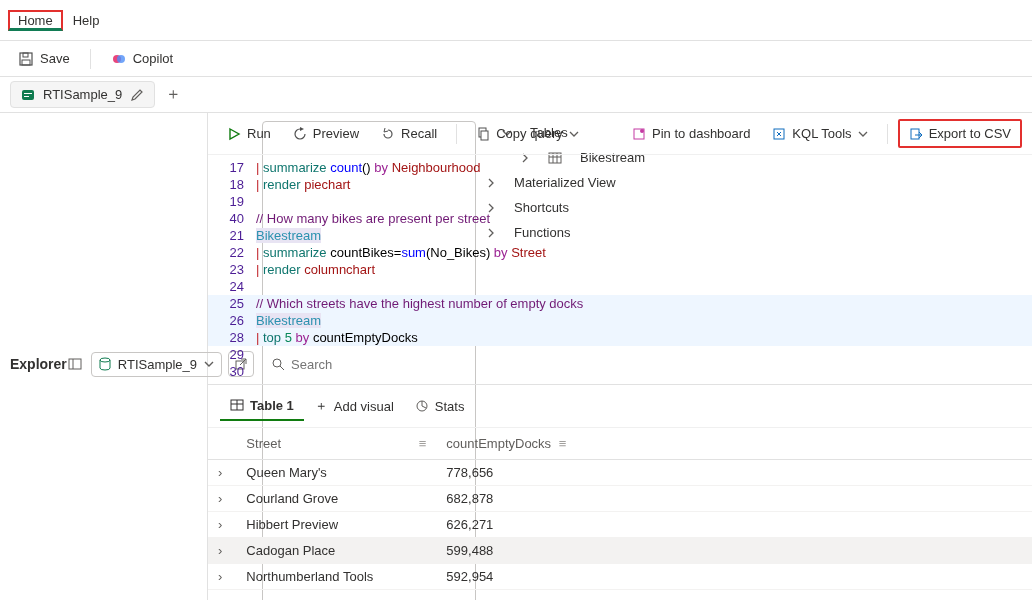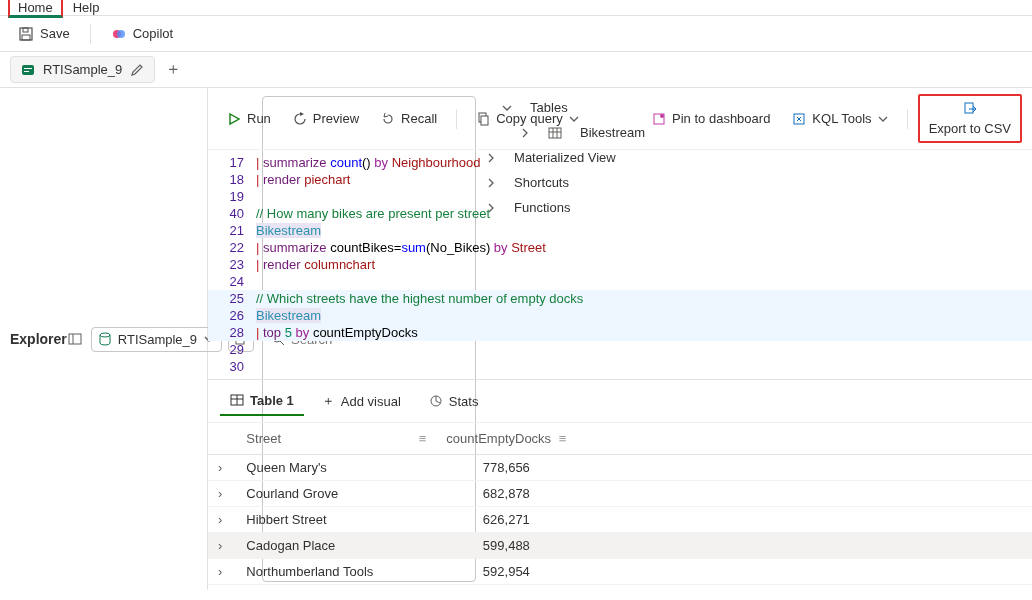--- a/index.html
+++ b/index.html
@@ -1,19 +1,19 @@
 <!DOCTYPE html>
 <html><head>
 <meta charset="utf-8">
 <style>
   * { box-sizing: border-box; margin: 0; padding: 0; font-family: "Segoe UI", -apple-system, sans-serif; }
   body { font-size: 13px; color: #323130; background: #fff; width: 1032px; height: 600px; overflow: hidden; }
 
   
-  .menubar { display: flex; align-items: center; padding: 0 8px; height: 16px; border-bottom: 1px solid #e1e1e1; }
+  .menubar { display: flex; align-items: center; padding: 0 8px; height: 41px; border-bottom: 1px solid #e1e1e1; }
   .menubar-item { padding: 3px 10px; cursor: pointer; }
   .menubar-item.active { border: 2px solid #e3302e; border-bottom: 3px solid #127c55; padding: 1px 8px 0 8px; }
 
   
   .toolbar { display: flex; align-items: center; padding: 6px 10px; height: 36px; border-bottom: 1px solid #e1e1e1; gap: 8px; }
   .tb-btn { display: flex; align-items: center; gap: 6px; padding: 4px 8px; cursor: pointer; border-radius: 2px; }
   .tb-sep { width: 1px; height: 20px; background: #e1e1e1; margin: 0 4px; }
 
   
   .tabstrip { display: flex; align-items: center; padding: 4px 10px; height: 36px; border-bottom: 1px solid #e1e1e1; gap: 6px; }
@@ -37,49 +37,49 @@
   .tree-item { display: flex; align-items: center; gap: 18px; padding: 4px 2px; cursor: pointer; }
   .tree-item.indent1 { padding-left: 18px; }
   .tree-item.indent2 { padding-left: 36px; }
 
   
   .editor-pane { flex: 1; display: flex; flex-direction: column; overflow: hidden; }
   .action-bar { display: flex; align-items: center; padding: 6px 10px; gap: 4px; border-bottom: 1px solid #f0f0f0; }
   .ab-spacer { flex: 1; }
   .ab-btn { display: flex; align-items: center; gap: 6px; padding: 5px 9px; cursor: pointer; border-radius: 3px; }
   .ab-sep { width: 1px; height: 20px; background: #e1e1e1; margin: 0 6px; }
-  .ab-highlight { border: 2px solid #e3302e; border-radius: 2px; flex-direction: column; }
+  .ab-highlight { border: 2px solid #e3302e; border-radius: 2px; }
 
   
   .code { font-family: Consolas, "Courier New", monospace; font-size: 13px; line-height: 17px; padding: 4px 0; overflow: hidden; flex: 0 0 auto; }
   .code-line { display: flex; }
   .gutter { width: 48px; text-align: right; padding-right: 12px; color: #4c1d95; user-select: none; }
   .src { white-space: pre; }
   .tok-pipe { color: #c1272d; }
-  .tok-op   { color: #701a75; }
+  .tok-op   { color: #0f766e; }
   .tok-fn   { color: #0000ff; }
   .tok-id   { color: #a31515; }
   .tok-by   { color: #9b2393; }
-  .tok-cmt  { color: #15803d; }
+  .tok-cmt  { color: #701a75; }
   .tok-tbl  { color: #2b91af; background: #e8e4f3; }
   .tok-num  { color: #09885a; }
   .tok-lit  { color: #000; }
   .line-hl  { background: #eef6ff; }
 
   
   .results { border-top: 1px solid #e1e1e1; flex: 1; display: flex; flex-direction: column; overflow: hidden; }
-  .results-tabs { display: flex; align-items: center; gap: 8px; padding: 6px 12px; border-bottom: 1px solid #f0f0f0; }
+  .results-tabs { display: flex; align-items: center; gap: 1px; padding: 6px 12px; border-bottom: 1px solid #f0f0f0; }
   .r-tab { display: flex; align-items: center; gap: 6px; padding: 6px 10px; cursor: pointer; }
   .r-tab.active { border-bottom: 2px solid #107c10; font-weight: 600; }
   .results-table { flex: 1; overflow: auto; }
   table { border-collapse: collapse; width: 100%; }
   th { text-align: left; font-weight: 400; color: #605e5c; padding: 8px 10px; border-bottom: 1px solid #e1e1e1; position: relative; }
   th .sort-eq { float: right; color: #a19f9d; }
   td { padding: 5px 10px; border-bottom: 1px solid #f3f2f1; }
-  td.num { text-align: center; }
+  td.num { text-align: left; }
   tr.row-hover { background: #f3f2f1; }
   .row-caret { color: #605e5c; padding-right: 4px; }
 
   
   svg { display: block; }
 </style>
 </head>
 <body>
 
 <div class="menubar">
@@ -355,21 +355,21 @@
                 <td></td>
               </tr>
             <tr>
                 <td><span class="row-caret">›</span></td>
                 <td>Courland Grove</td>
                 <td class="num">682,878</td>
                 <td></td>
               </tr>
             <tr>
                 <td><span class="row-caret">›</span></td>
-                <td>Hibbert Street</td>
+                <td>Hibbert Preview</td>
                 <td class="num">626,271</td>
                 <td></td>
               </tr>
             <tr class="row-hover">
                 <td><span class="row-caret">›</span></td>
                 <td>Cadogan Place</td>
                 <td class="num">599,488</td>
                 <td></td>
               </tr>
             <tr>

